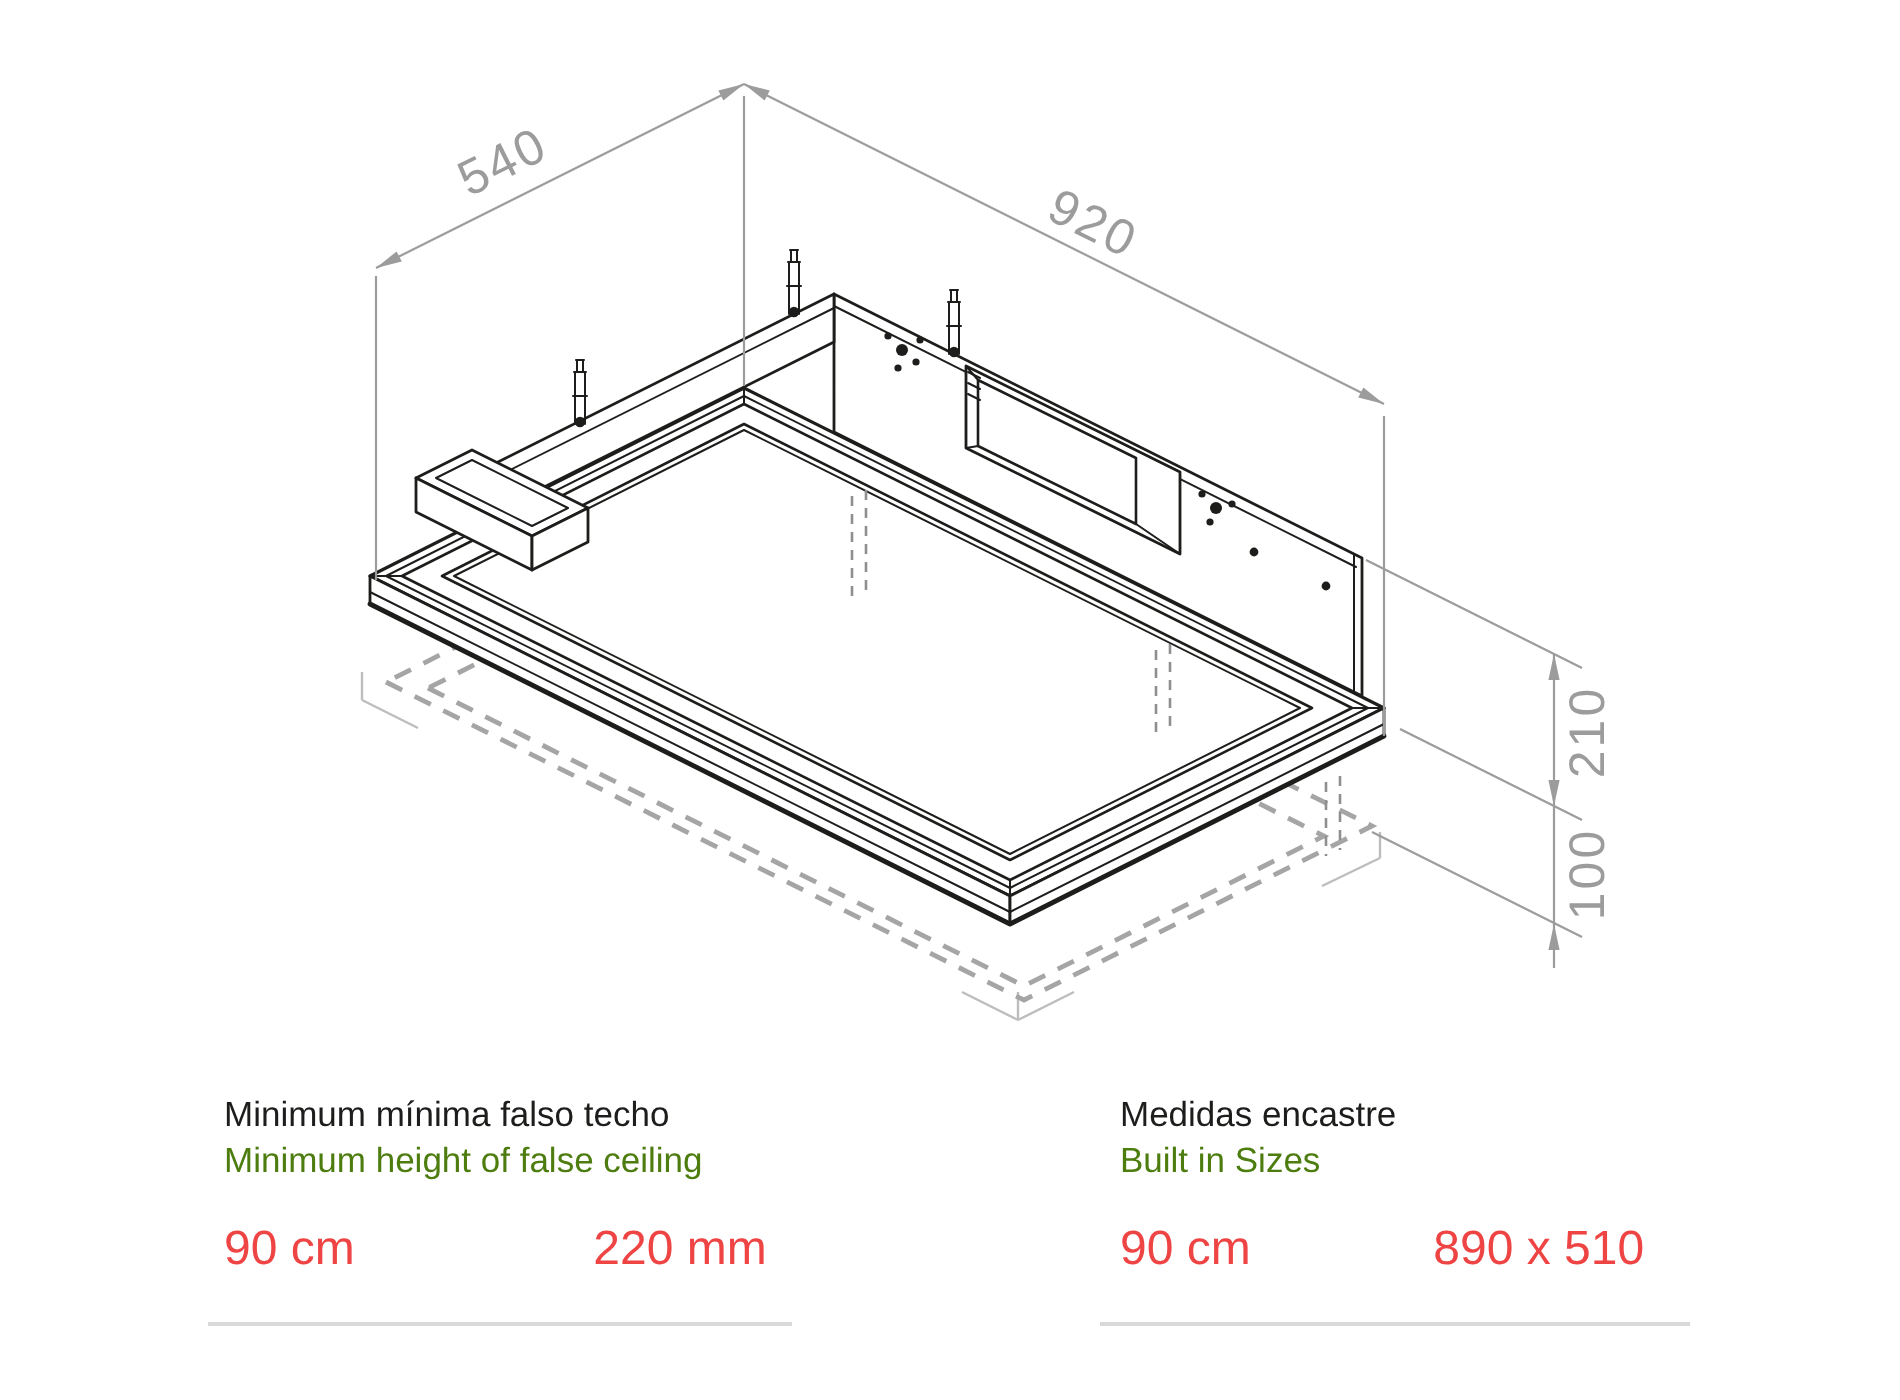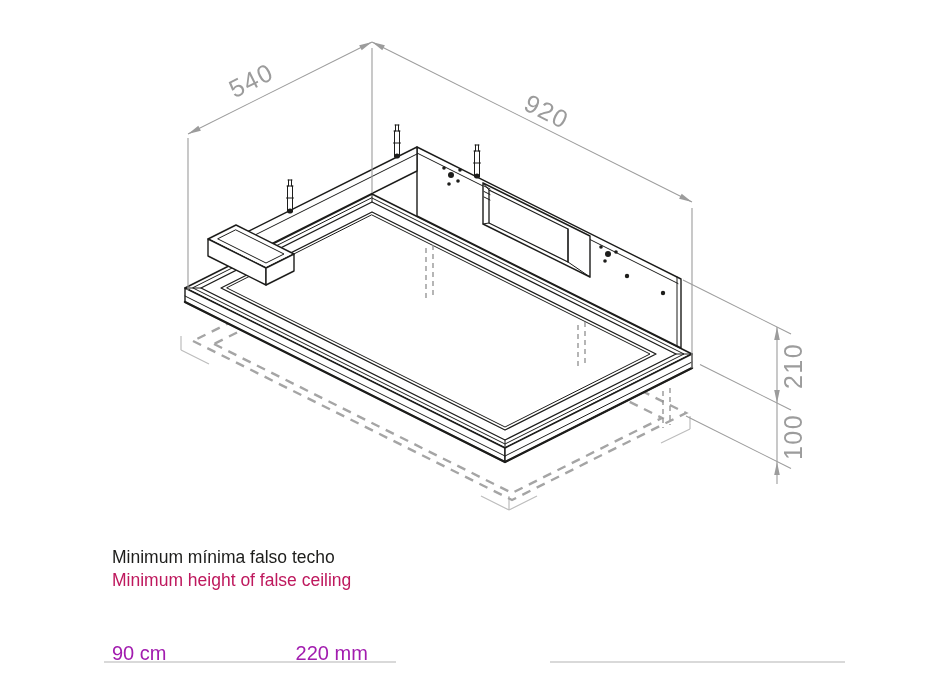--- a/index.html
+++ b/index.html
@@ -16,22 +16,22 @@
   .dimfill{fill:#9c9c9c;stroke:none;}
   .dash{stroke:#a5a5a5;stroke-width:2.4;fill:none;stroke-dasharray:9 7;}
   .rod {stroke:#8f8f8f;stroke-width:1.3;fill:none;stroke-dasharray:5 4;}
   .slab{stroke:#bdbdbd;stroke-width:1.2;fill:none;}
   .hole{fill:#1d1d1b;stroke:none;}
   .dimtext{font-family:"Liberation Sans",sans-serif;font-size:25px;letter-spacing:1.5px;}
 
   
   .spec{position:absolute;top:546px;}
   .spec .title{font-size:17.5px;color:#1d1d1b;line-height:23px;}
-  .spec .subtitle{font-size:17.5px;color:#be185d;line-height:23px;}
-  .spec .values{position:absolute;top:96px;left:0;font-size:20px;color:#a21caf;white-space:nowrap;}
+  .spec .subtitle{font-size:17.5px;color:#4d7c0f;line-height:23px;}
+  .spec .values{position:absolute;top:65px;left:0;font-size:24px;color:#ef4444;white-space:nowrap;}
   .spec .v1{display:inline-block;}
   #spec-left{left:112px;width:284px;}
   #spec-right{left:560px;width:290px;}
   #spec-left .v1{width:178px;}
   #spec-right .v1{width:150px;}
   .rule{position:absolute;top:661px;height:2px;background:#d9d9d9;}
   #rule-left{left:104px;width:292px;}
   #rule-right{left:550px;width:295px;}
 </style>
 </head>
@@ -156,15 +156,23 @@
   <div class="spec" id="spec-left">
     <div class="title">Minimum mínima falso techo</div>
     <div class="subtitle">Minimum height of false ceiling</div>
     <div class="values">
       <span class="v1">90 cm</span>
       <span class="v2">220 mm</span>
     </div>
   </div>
   <div class="rule" id="rule-left"></div>
 
+  <div class="spec" id="spec-right">
+    <div class="title">Medidas encastre</div>
+    <div class="subtitle">Built in Sizes</div>
+    <div class="values">
+      <span class="v1">90 cm</span>
+      <span class="v2">890 x 510</span>
+    </div>
+  </div>
   <div class="rule" id="rule-right"></div>
 
 </div>
 
 </body></html>

